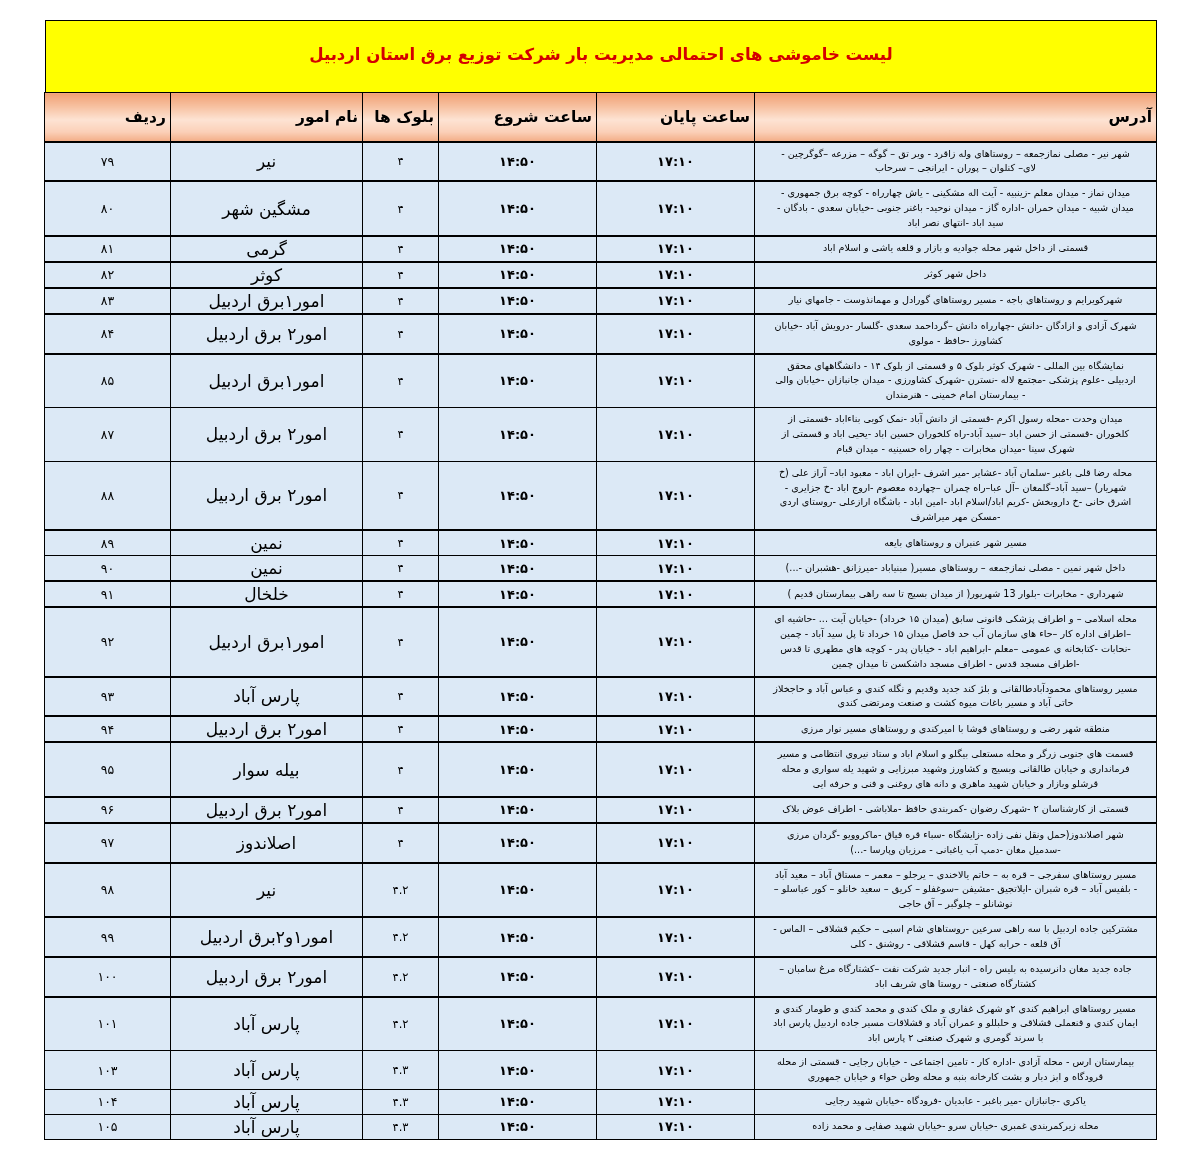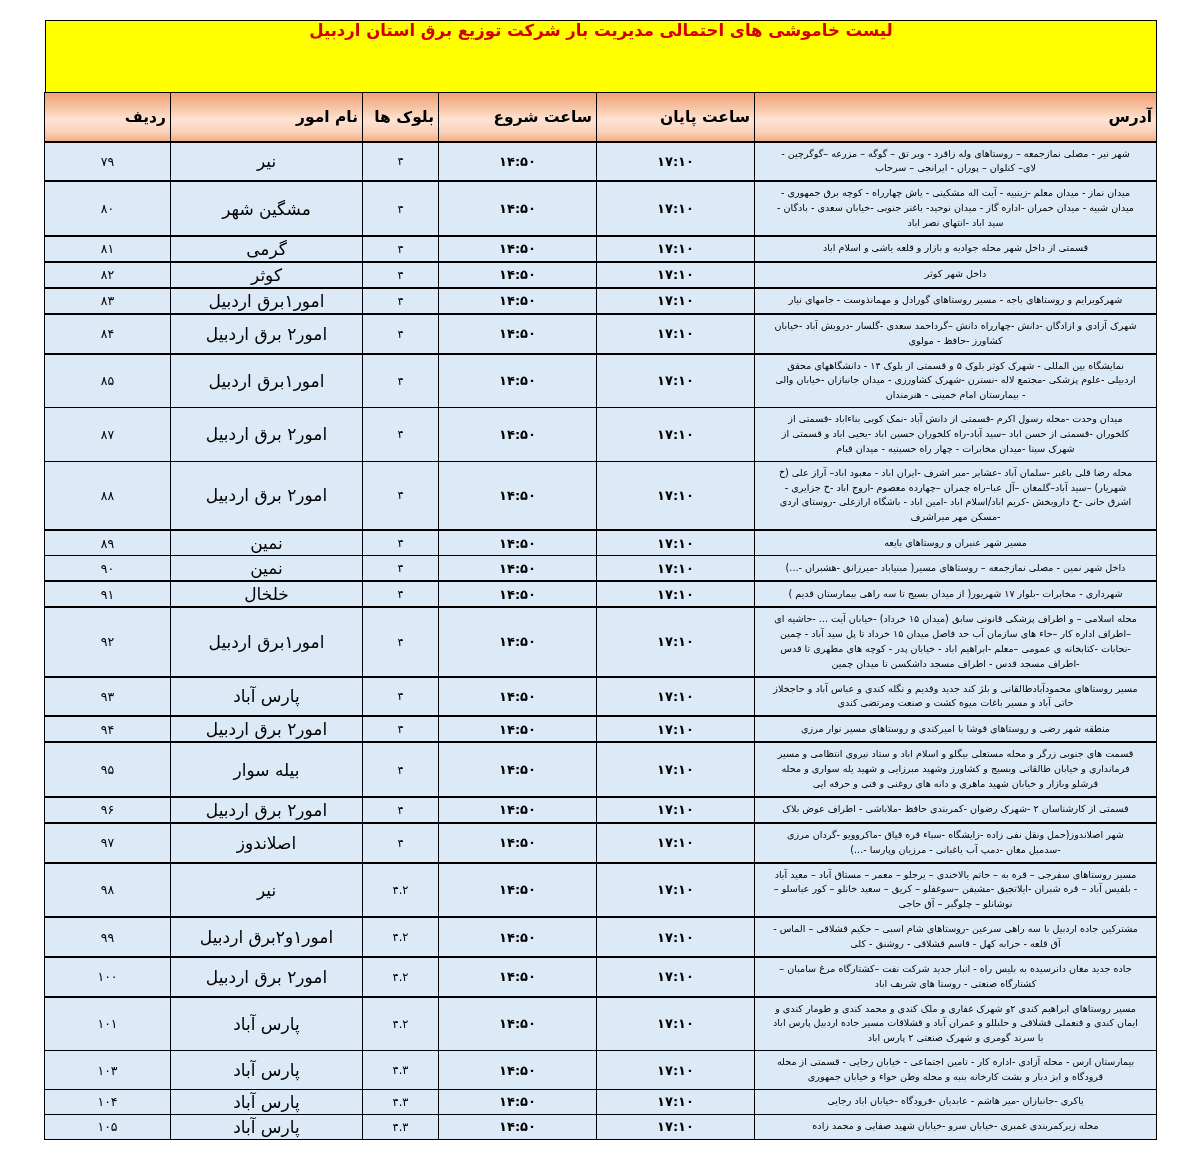--- a/index.html
+++ b/index.html
@@ -17,21 +17,21 @@
     width:1112px;
     box-sizing:border-box;
   }
   
   .title-banner{
     background:#ffff00;
     border:1px solid #000;
     border-bottom:none;
     height:72px;
     display:flex;
-    align-items:flex-start;
+    align-items:center;
     justify-content:center;
     box-sizing:border-box;
   }
   .title-text{
     color:#d40000;
     font-weight:bold;
     font-size:16.5px;
     letter-spacing:0px;
     text-align:center;
     line-height:1.2;
@@ -197,21 +197,21 @@
         </tr>
         <tr>
           <td class="addr">داخل شهر نمین - مصلی نمازجمعه  –  روستاهای مسیر( مبنیاباد -میرزانق -هشبران -...)</td>
           <td class="time">۱۷:۱۰</td>
           <td class="time">۱۴:۵۰</td>
           <td class="blocks">۴</td>
           <td class="dept">نمین</td>
           <td class="num">۹۰</td>
         </tr>
         <tr class="sep-strong">
-          <td class="addr">شهرداری   - مخابرات -بلوار ۱۷ شهریور( از میدان بسیج تا سه راهی بیمارستان قدیم )</td>
+          <td class="addr">شهرداری   - مخابرات -بلوار 13 شهریور( از میدان بسیج تا سه راهی بیمارستان قدیم )</td>
           <td class="time">۱۷:۱۰</td>
           <td class="time">۱۴:۵۰</td>
           <td class="blocks">۴</td>
           <td class="dept">خلخال</td>
           <td class="num">۹۱</td>
         </tr>
         <tr class="sep-strong">
           <td class="addr">محله اسلامی – و اطراف پزشکی قانونی سابق (میدان ۱۵ خرداد) -خیابان آیت ... -حاشیه ای –اطراف اداره کار –حاء های سازمان آب حد فاصل میدان ۱۵ خرداد تا پل سید آباد  - چمین -نحابات -کتابخانه ی عمومی –معلم -ابراهیم اباد  - خیابان پدر  - کوچه های مطهری تا قدس  -اطراف مسجد قدس  - اطراف مسجد داشکسن تا میدان چمین</td>
           <td class="time">۱۷:۱۰</td>
           <td class="time">۱۴:۵۰</td>
@@ -293,21 +293,21 @@
         </tr>
         <tr>
           <td class="addr">بیمارستان ارس  - محله آزادی  -اداره کار  - تامین اجتماعی  - خیابان رجایی  -  قسمتی از محله قرودگاه و ابز دبار و بشت کارخانه بنبه و محله وطن حواء و خیابان جمهوری</td>
           <td class="time">۱۷:۱۰</td>
           <td class="time">۱۴:۵۰</td>
           <td class="blocks">۴.۳</td>
           <td class="dept">پارس آباد</td>
           <td class="num">۱۰۳</td>
         </tr>
         <tr>
-          <td class="addr">یاکری  -جانبازان  -میر هاشم  - عابدیان  -فرودگاه  -خیابان اباد رجایی</td>
+          <td class="addr">یاکری  -جانبازان  -میر باغبر  - عابدیان  -فرودگاه  -خیابان شهید رجایی</td>
           <td class="time">۱۷:۱۰</td>
           <td class="time">۱۴:۵۰</td>
           <td class="blocks">۴.۳</td>
           <td class="dept">پارس آباد</td>
           <td class="num">۱۰۴</td>
         </tr>
         <tr>
           <td class="addr">محله زیرکمربندی غمبری  -خیابان سرو  -خیابان شهید صفایی و محمد زاده</td>
           <td class="time">۱۷:۱۰</td>
           <td class="time">۱۴:۵۰</td>

